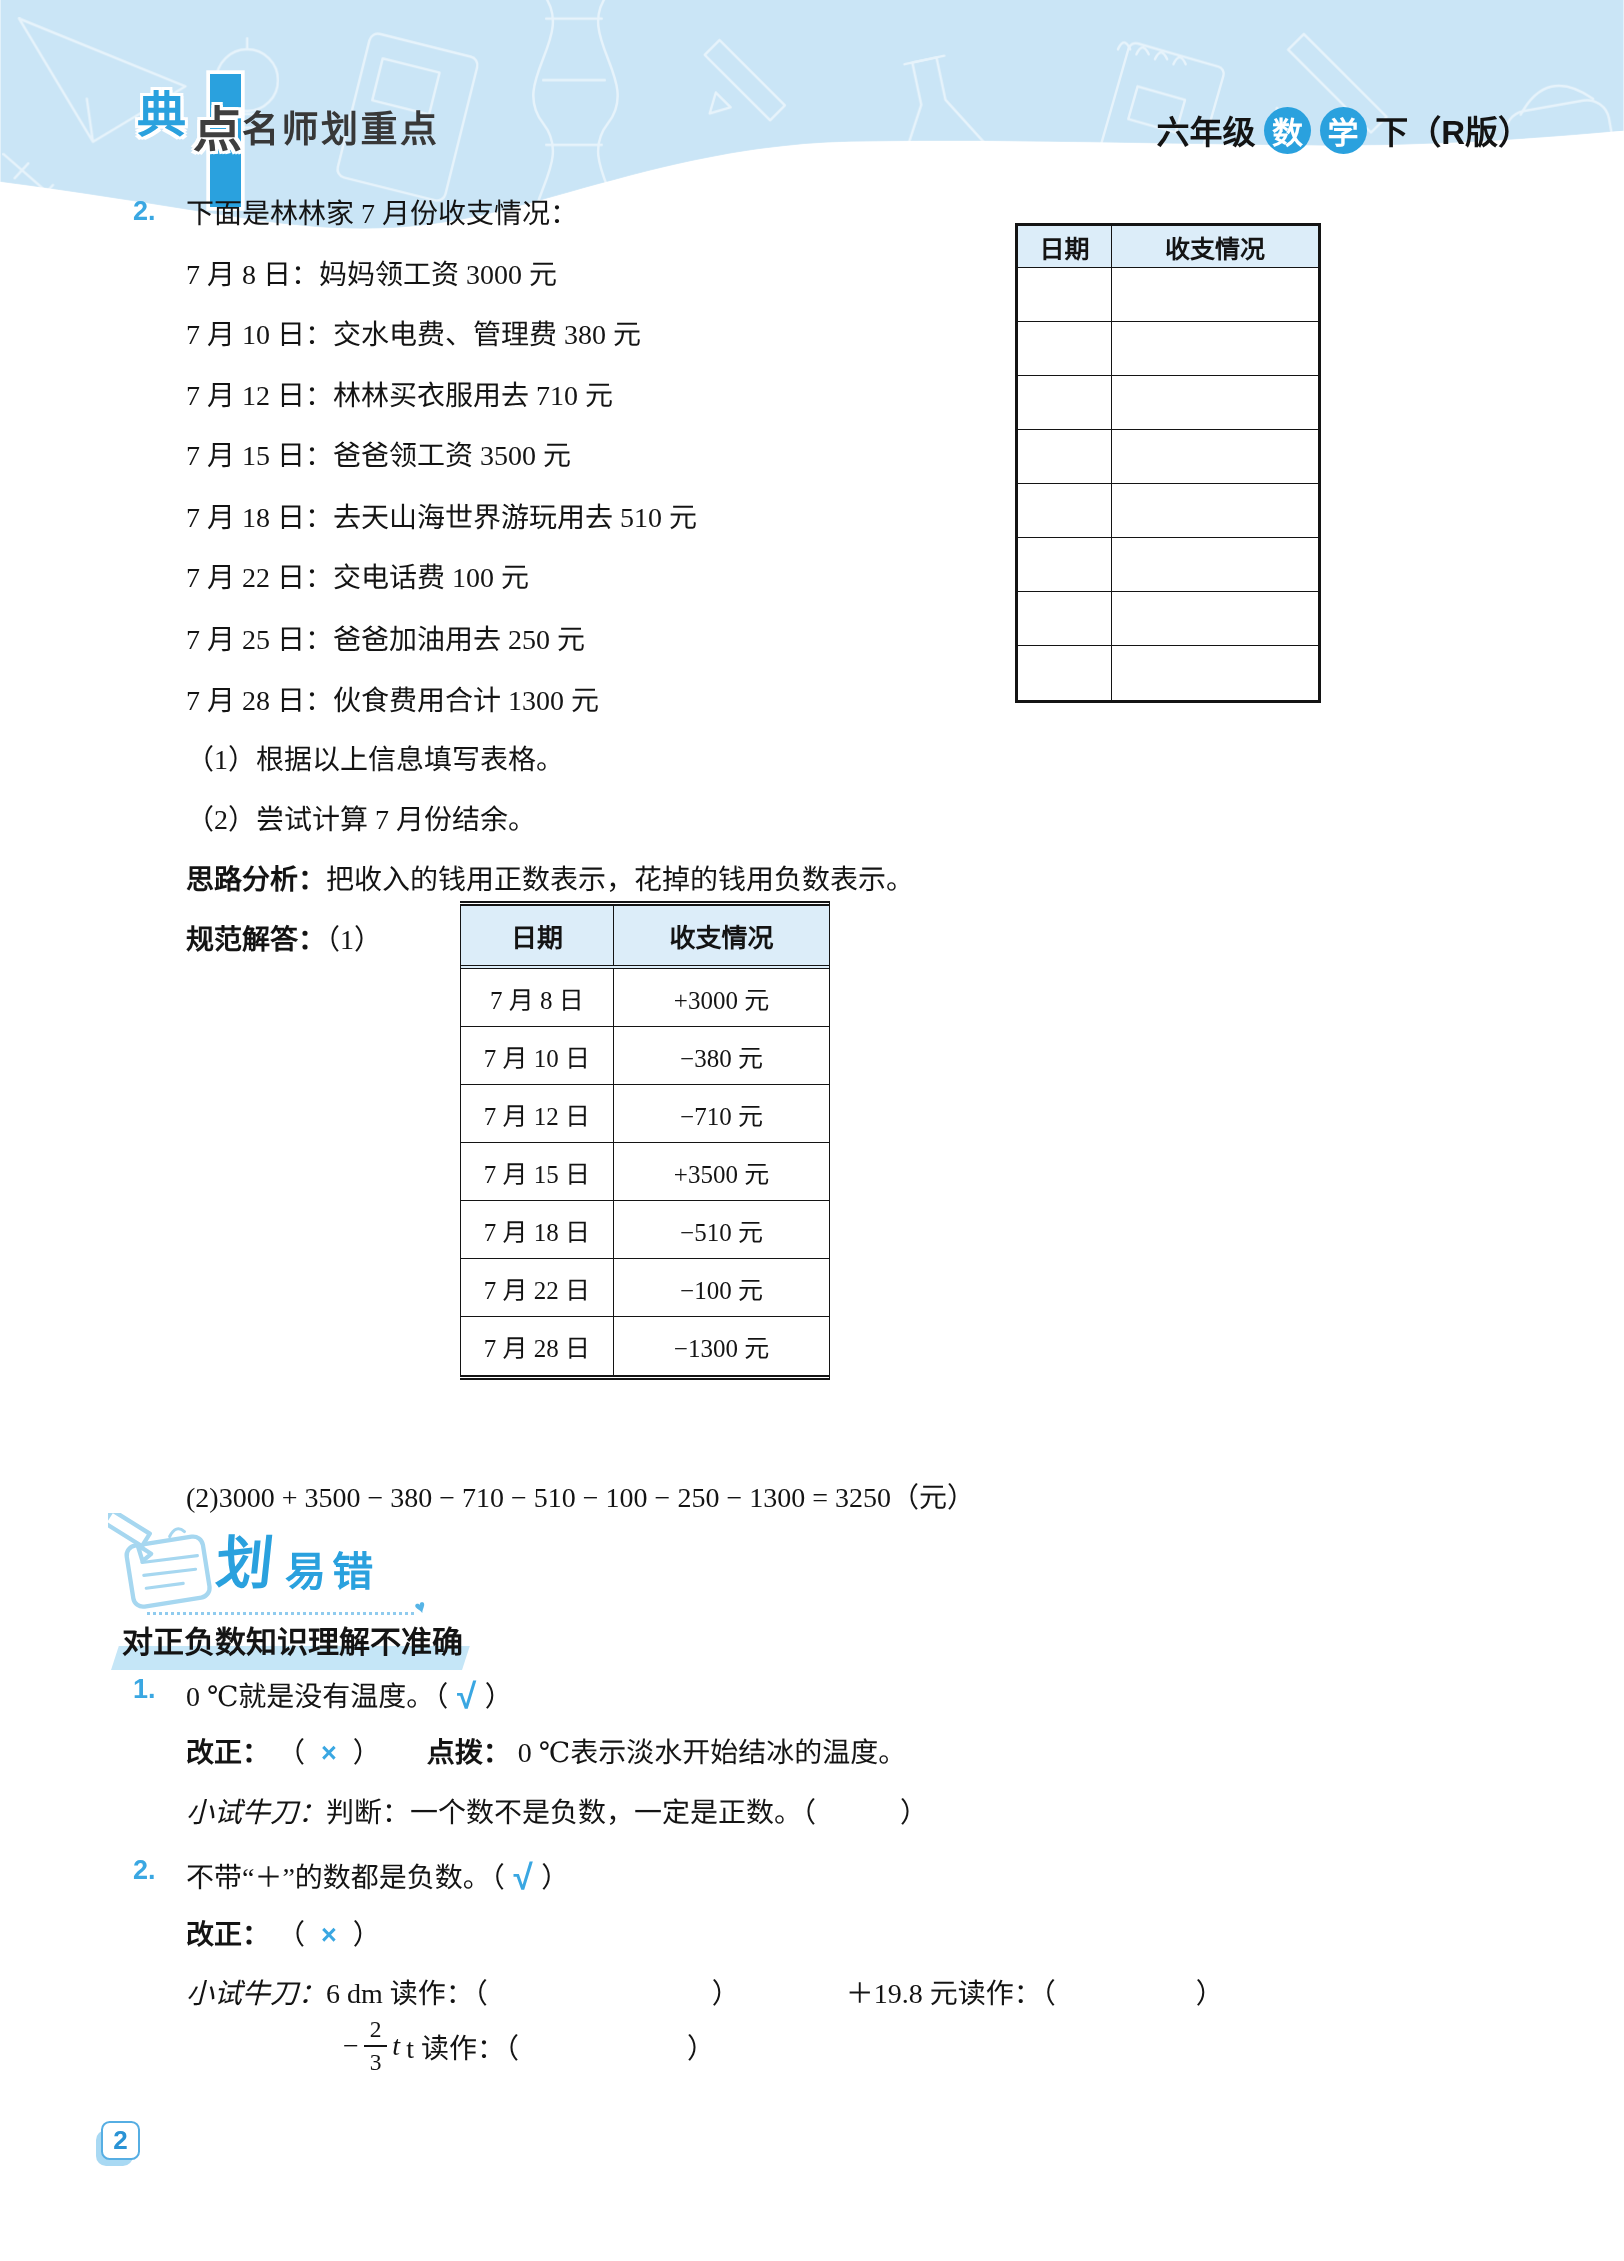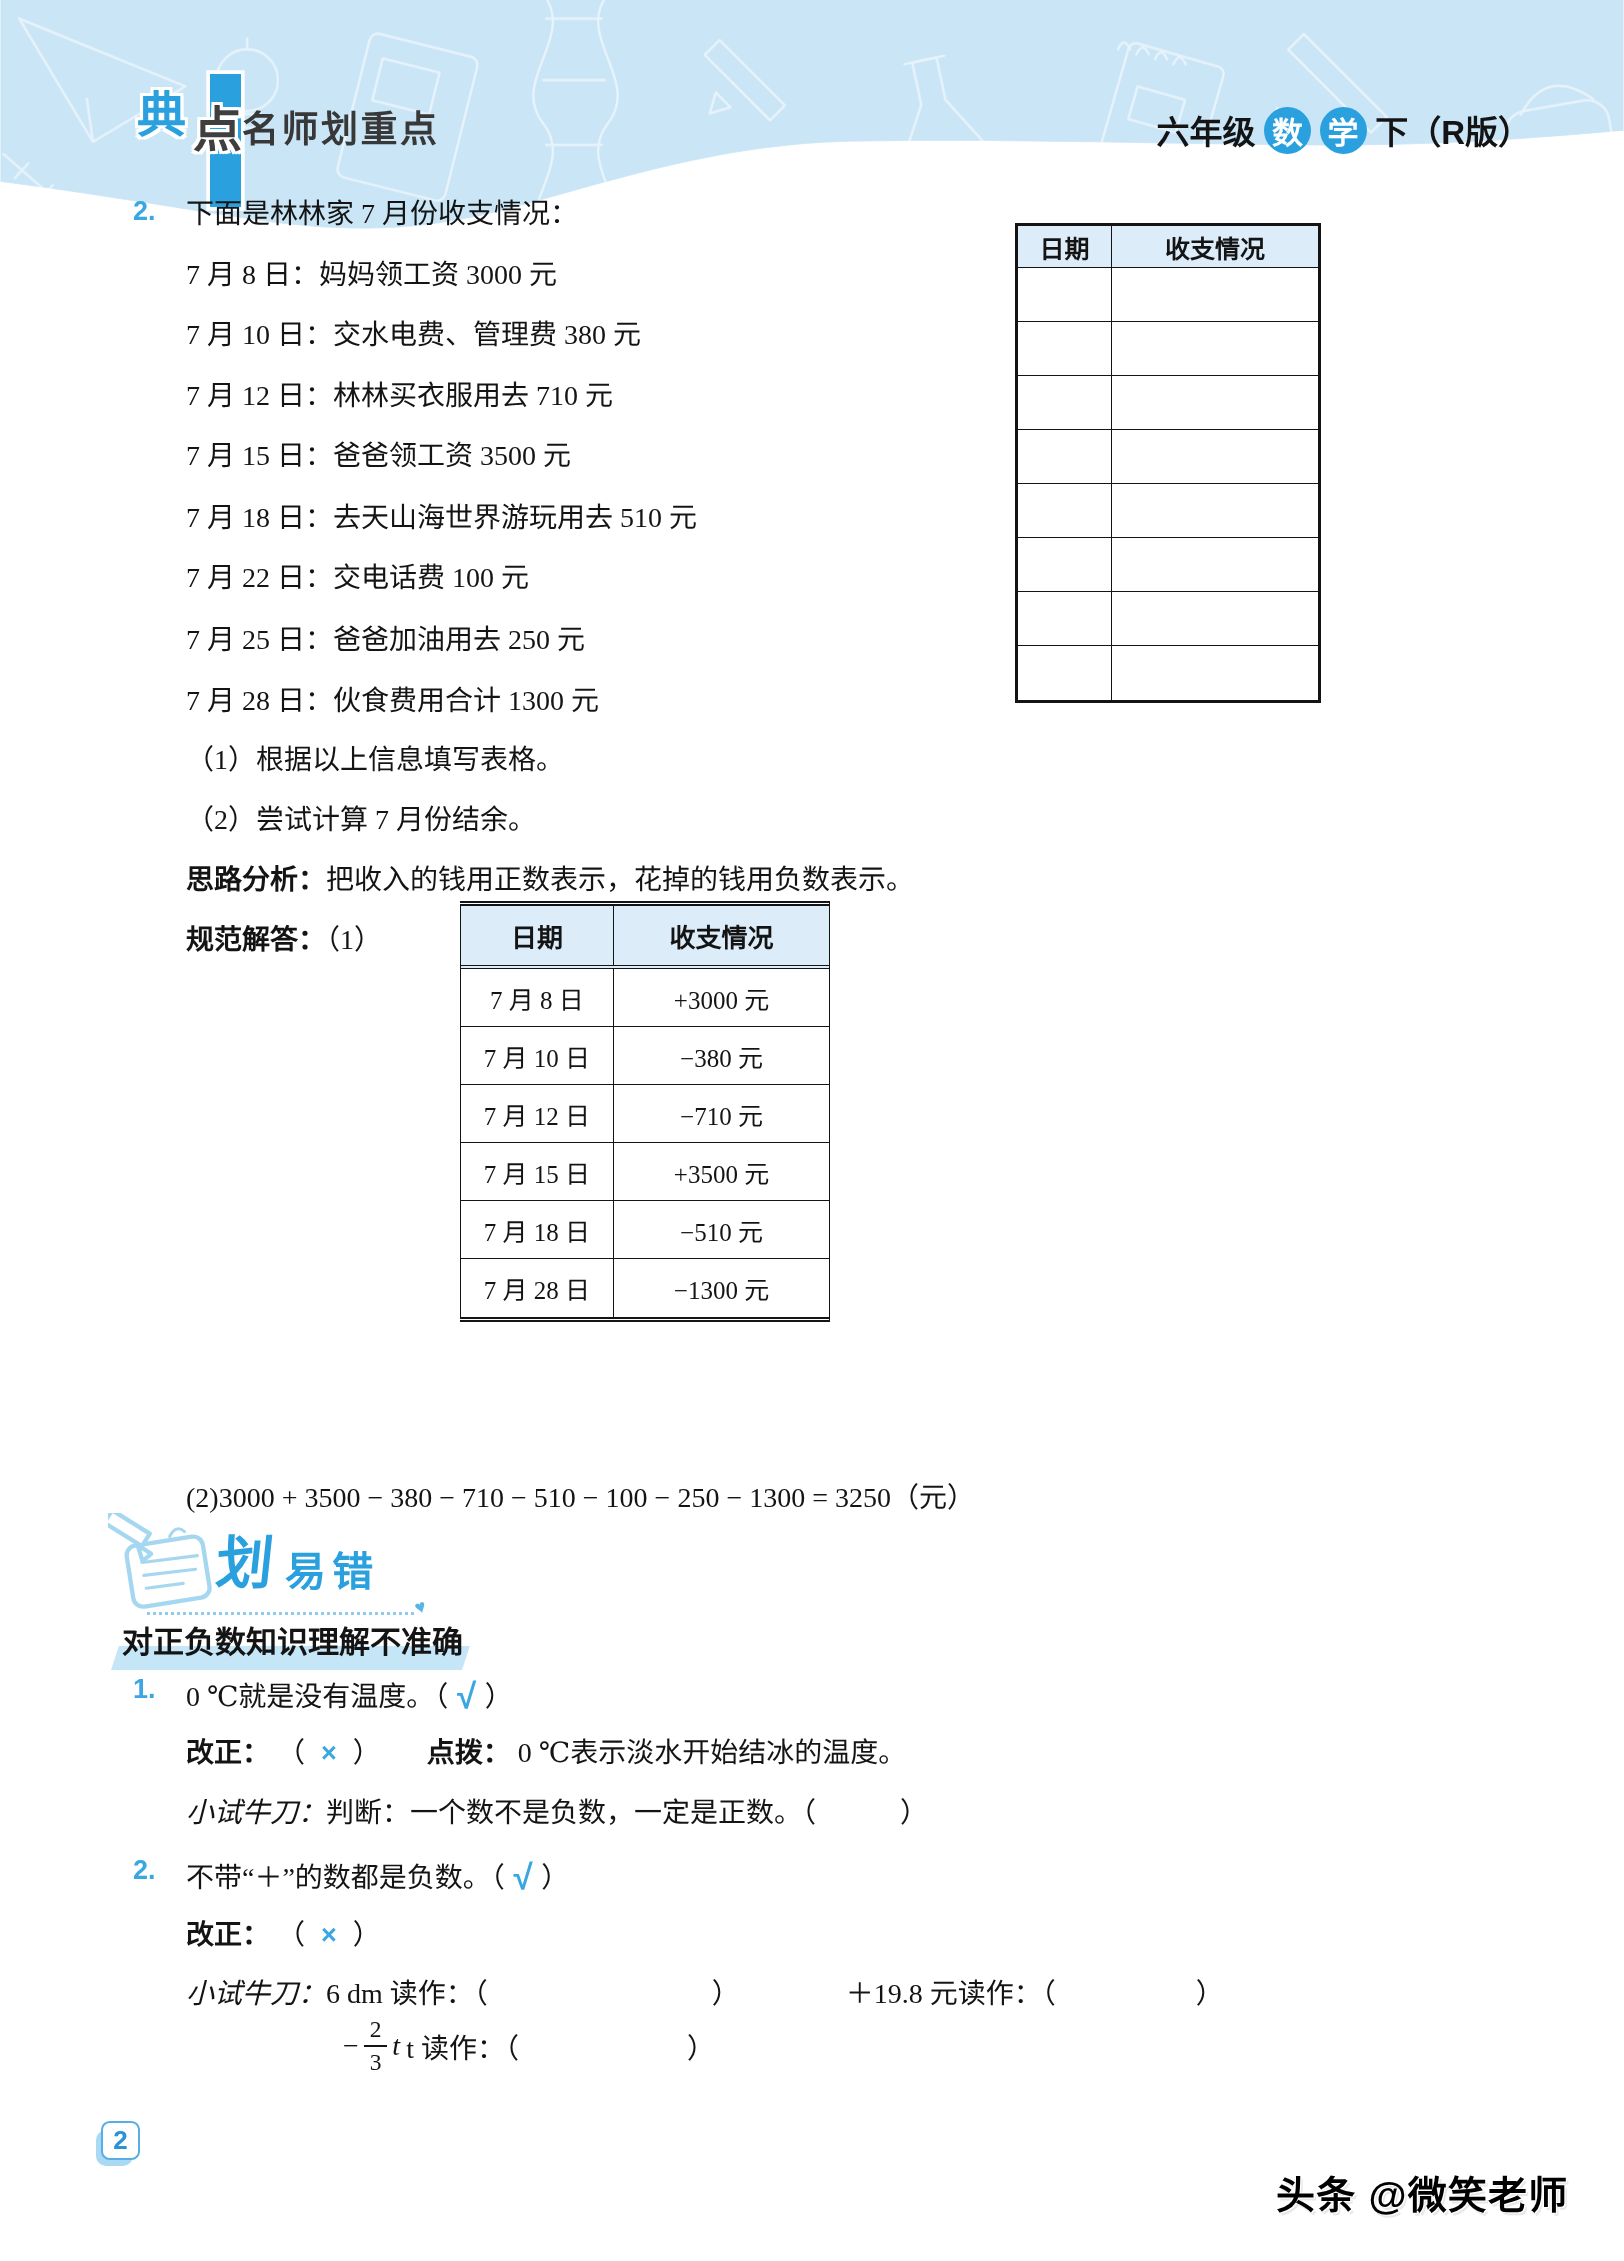--- a/index.html
+++ b/index.html
@@ -208,20 +208,24 @@
       </div>
     <div class="at-row">
         <div class="cdiv">7 月 15 日</div>
         <div>+3500 元</div>
       </div>
     <div class="at-row">
         <div class="cdiv">7 月 18 日</div>
         <div>−510 元</div>
       </div>
     <div class="at-row">
+        <div class="cdiv">7 月 22 日</div>
+        <div>−100 元</div>
+      </div>
+    <div class="at-row">
         <div class="cdiv">7 月 28 日</div>
         <div>−1300 元</div>
       </div>
   </div>
 
   <div class="abs" style="left:186px; top:1480px">(2)3000 + 3500 − 380 − 710 − 510 − 100 − 250 − 1300 = 3250（元）</div>
 
   <svg style="position:absolute; left:108px; top:1513px" width="111" height="105" viewBox="0 0 180 170">
     <g stroke="#a6d7f0" stroke-width="7" fill="#ffffff" stroke-linecap="round" stroke-linejoin="round">
       <rect x="35" y="45" width="125" height="100" rx="16" transform="rotate(-9 97 95)"></rect>
@@ -275,16 +279,15 @@
       <span class="fd">3</span>
     </span>
     <span class="kai" style="margin-right:6.2px">t</span>
     <span>t 读作：（　　　　　　）</span>
   </div>
 
   <div class="page-badge">
     <div class="pb-shadow"></div>
     <div class="pb-box">2</div>
   </div>
-  <div class="watermark">头条 @微笑老师</div>
 
 </div>
 
 
 </body></html>

